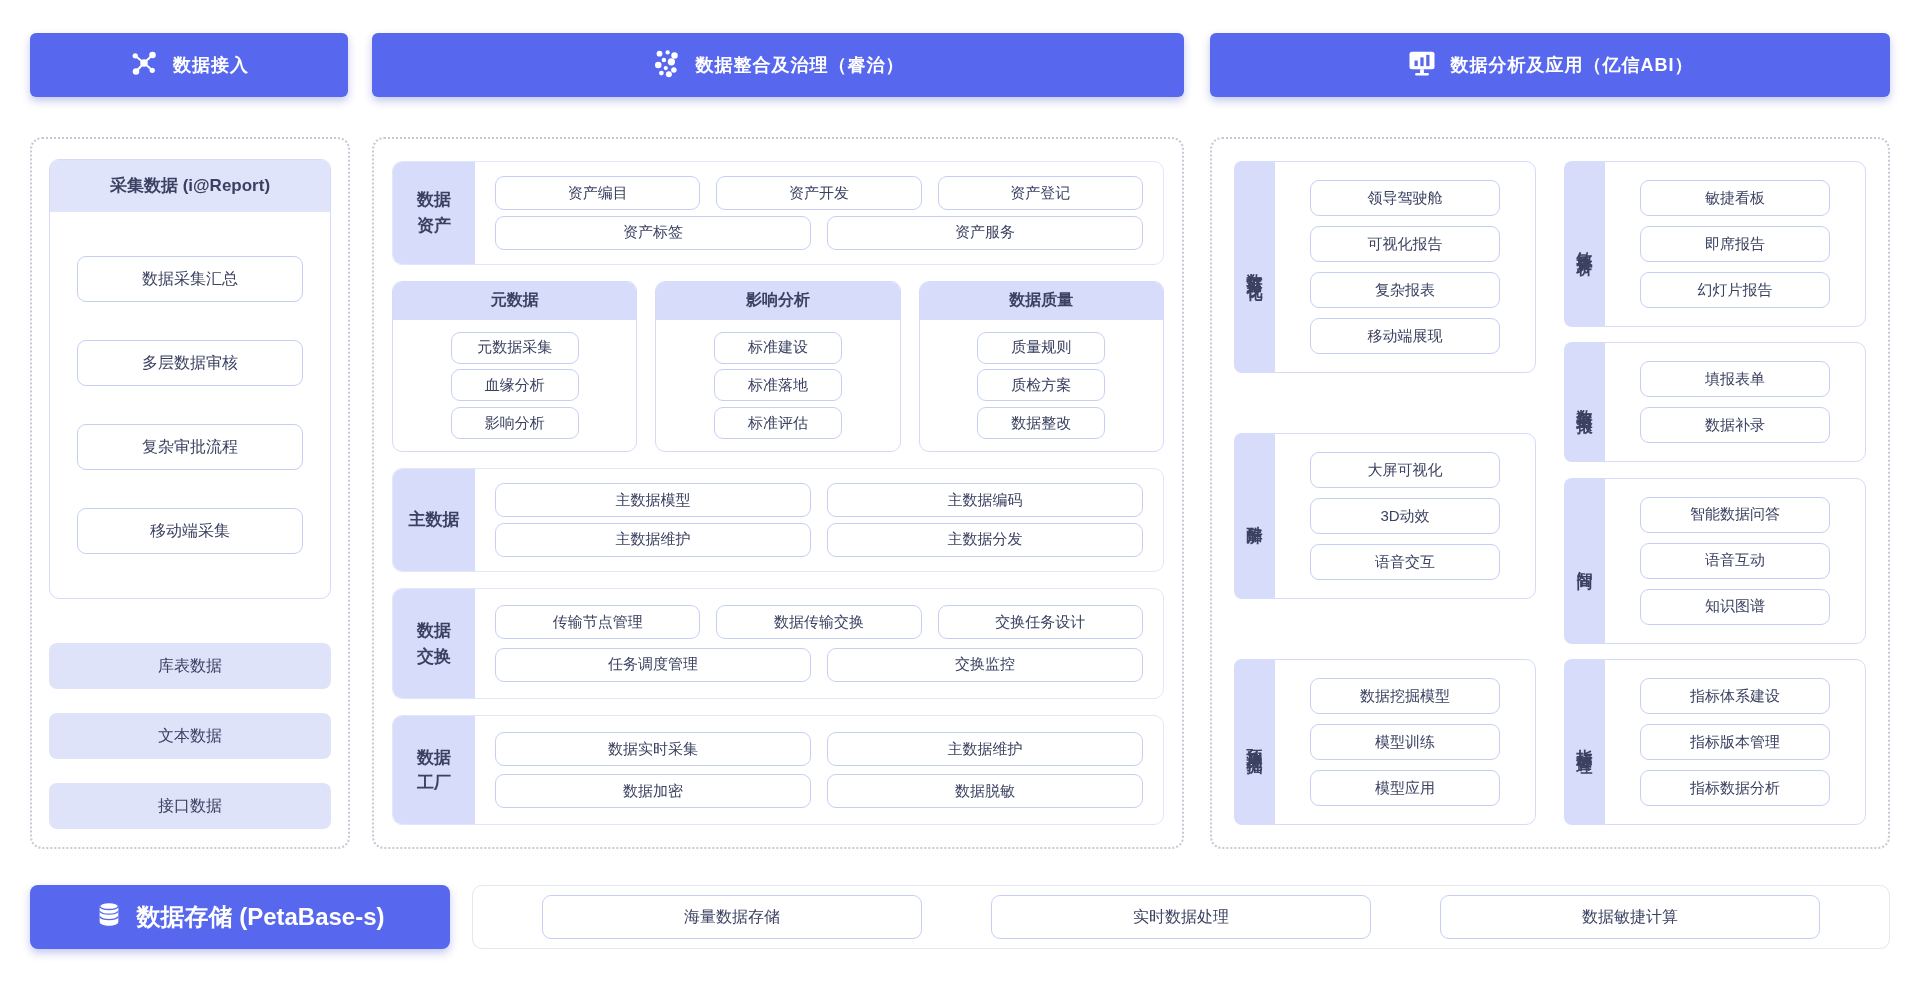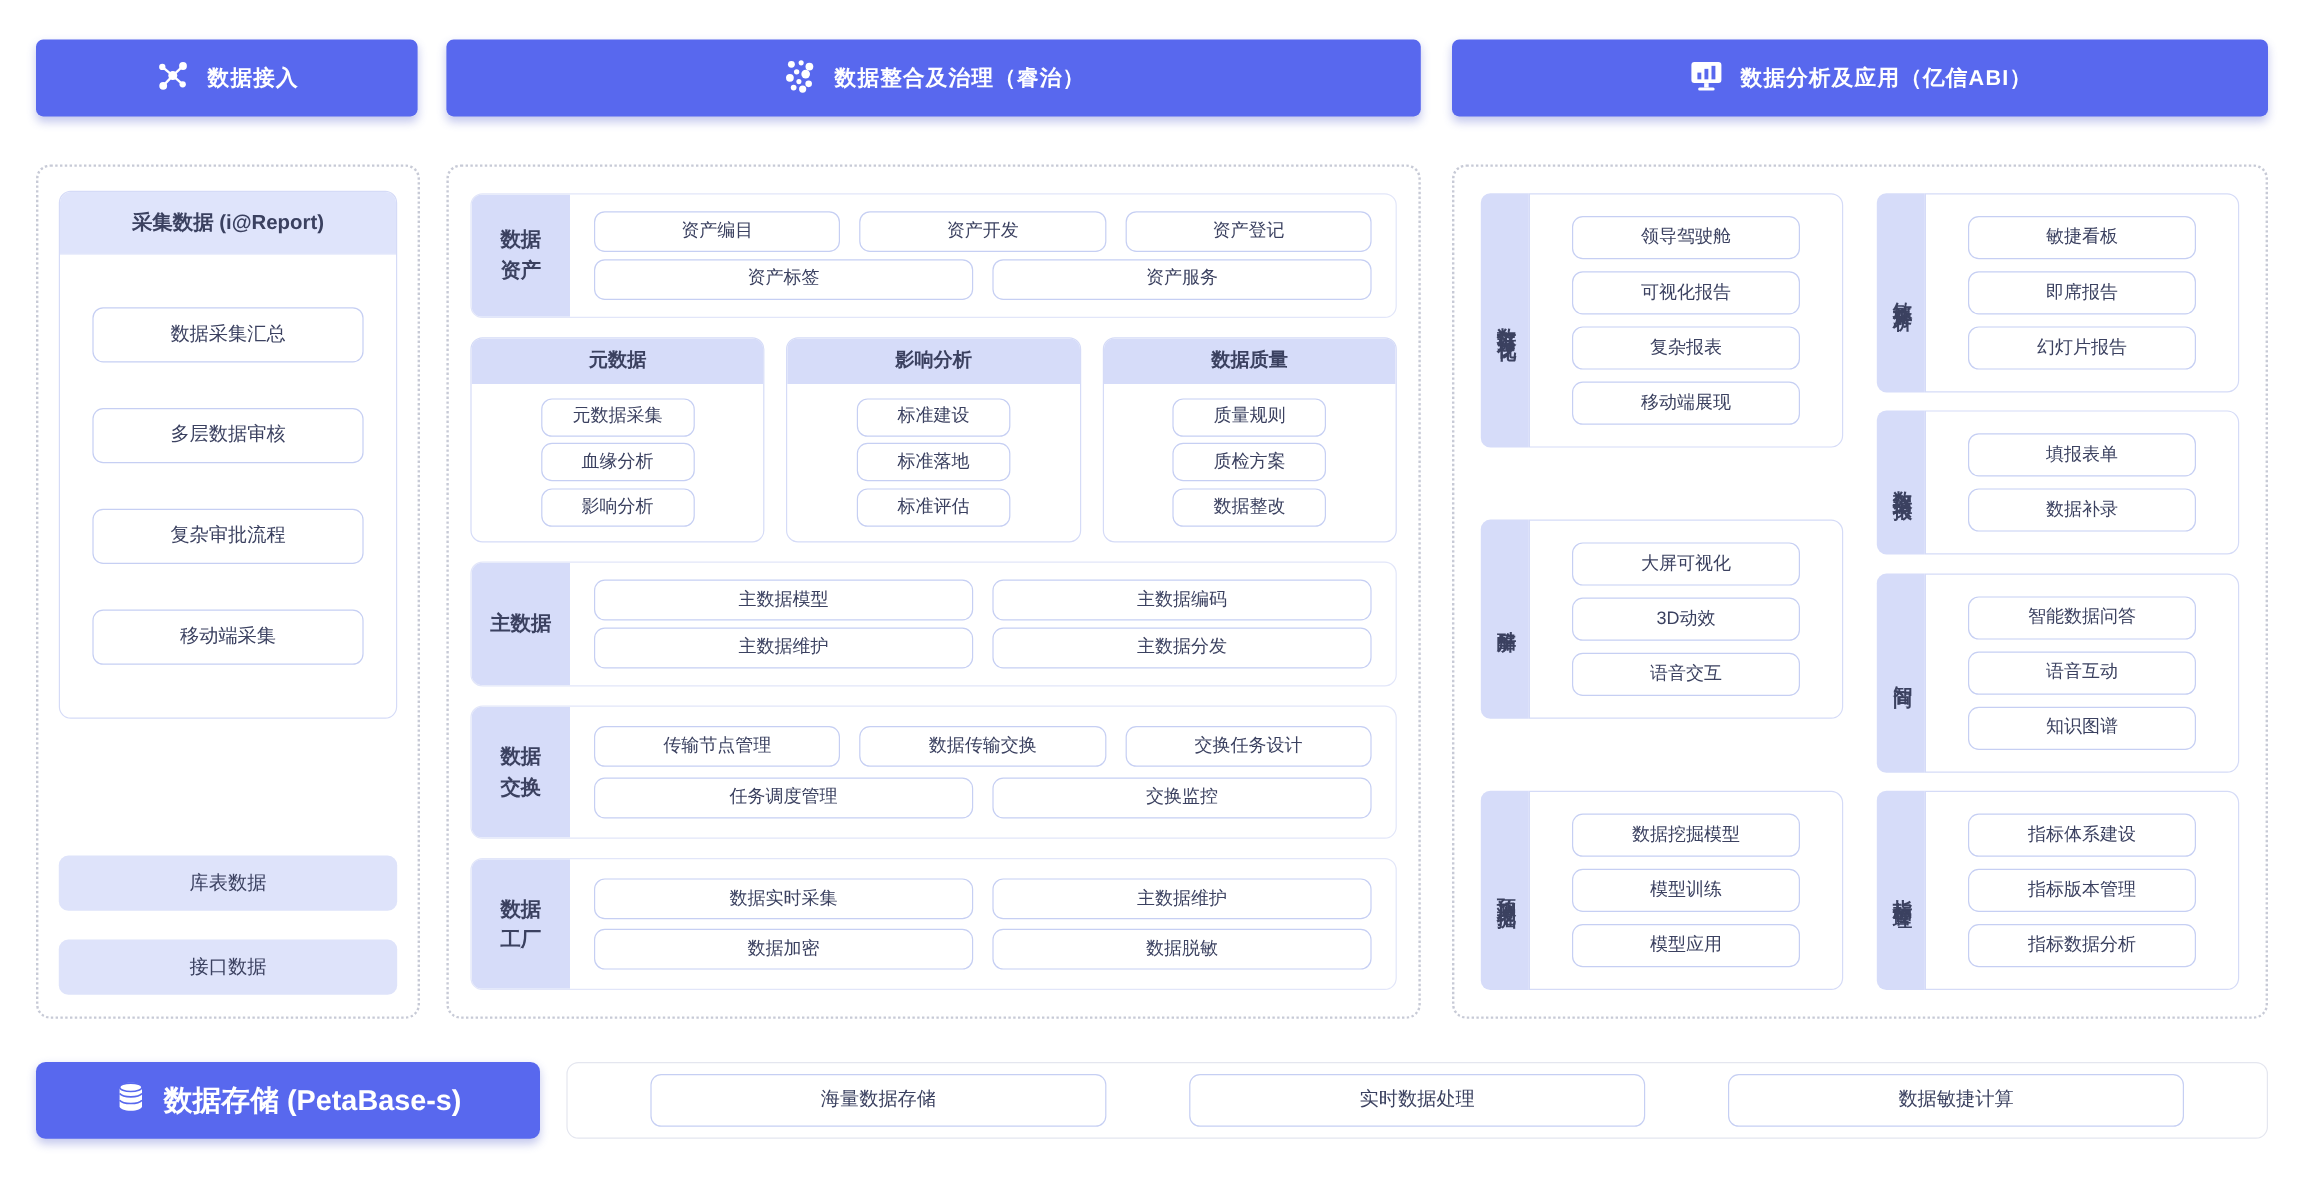--- a/index.html
+++ b/index.html
@@ -157,20 +157,21 @@
         <div class="card-body">
           <div class="pill">数据采集汇总</div>
           <div class="pill">多层数据审核</div>
           <div class="pill">复杂审批流程</div>
           <div class="pill">移动端采集</div>
         </div>
       </div>
       <div class="left-gap"></div>
       <div class="src-stack">
         <div class="src-box">库表数据</div>
+        <div class="src-box">文本数据</div>
         <div class="src-box">接口数据</div>
       </div>
     </div>
   </div>
 
   <div class="dashed" style="left:372px;width:812px;">
     <div class="mid-inner">
       <div class="mid-main">
 
         <div class="mrow row-asset">

